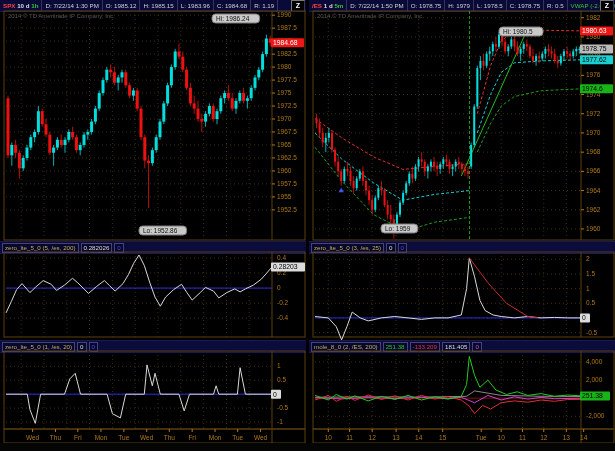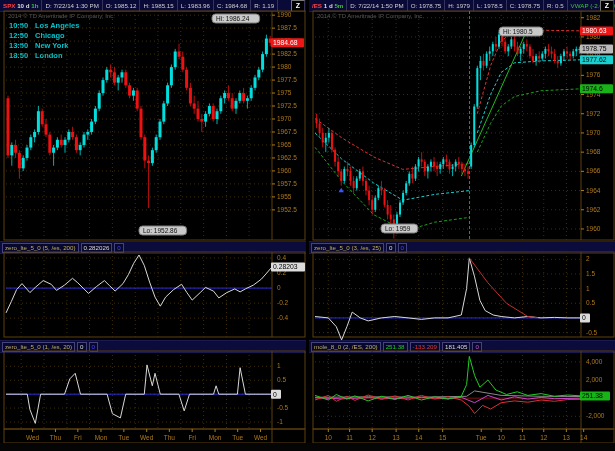--- a/index.html
+++ b/index.html
@@ -31,26 +31,20 @@
 </style>
 </head>
 <body>
 
 <div class="screen">
   <section class="panel" id="panel-0" style="left:0">
     <div class="copyright" style="left:8px;top:13px">2014 © TD Ameritrade IP Company, Inc.</div>
   <div class="hdr"><span><b class="sym-s">SPX</b> <b class="sym-p">10 d</b> <b class="sym-i">1h</b> </span><span>D: 7/22/14 1:30 PM</span><span>O: 1985.12</span><span>H: 1985.15</span><span>L: 1983.96</span><span>C: 1984.68</span><span>R: 1.19</span><span class="zbox">Z</span></div>
       <div class="ihdr" style="top: 241px;"><span class="ilabel">zero_lte_5_0 (5, /es, 200)</span><span style="color: rgb(220, 220, 220);">0.282026</span><span style="color: rgb(69, 69, 255);">0</span></div>
       <div class="ihdr" style="top: 340px;"><span class="ilabel">zero_lte_5_0 (1, /es, 20)</span><span style="color: rgb(220, 220, 220);">0</span><span style="color: rgb(69, 69, 255);">0</span></div>
-      <div class="legend" style="left: 9px; top: 21px;">
-        <div><span class="t">10:50</span><span>Los Angeles</span></div>
-        <div><span class="t">12:50</span><span>Chicago</span></div>
-        <div><span class="t">13:50</span><span>New York</span></div>
-        <div><span class="t">18:50</span><span>London</span></div>
-      </div>
       <svg width="306" height="451">
         <rect x="4" y="11" width="301" height="229" fill="none" stroke="#5c400e" stroke-width="1"></rect>
         <line x1="272" y1="11" x2="272" y2="240" stroke="#5c400e"></line>
         <rect x="4" y="252" width="301" height="85" fill="none" stroke="#5c400e" stroke-width="1"></rect>
         <line x1="272" y1="252" x2="272" y2="337" stroke="#5c400e"></line>
         <rect x="4" y="351" width="301" height="78" fill="none" stroke="#5c400e" stroke-width="1"></rect>
         <line x1="272" y1="351" x2="272" y2="429" stroke="#5c400e"></line>
         <rect x="4" y="429" width="301" height="14" fill="none" stroke="#5c400e" stroke-width="1"></rect>
         <line x1="272" y1="429" x2="272" y2="443" stroke="#5c400e"></line>
         <line x1="21.162" y1="11" x2="21.162" y2="240" stroke="#3f2e06" stroke-dasharray="1,3"></line>

